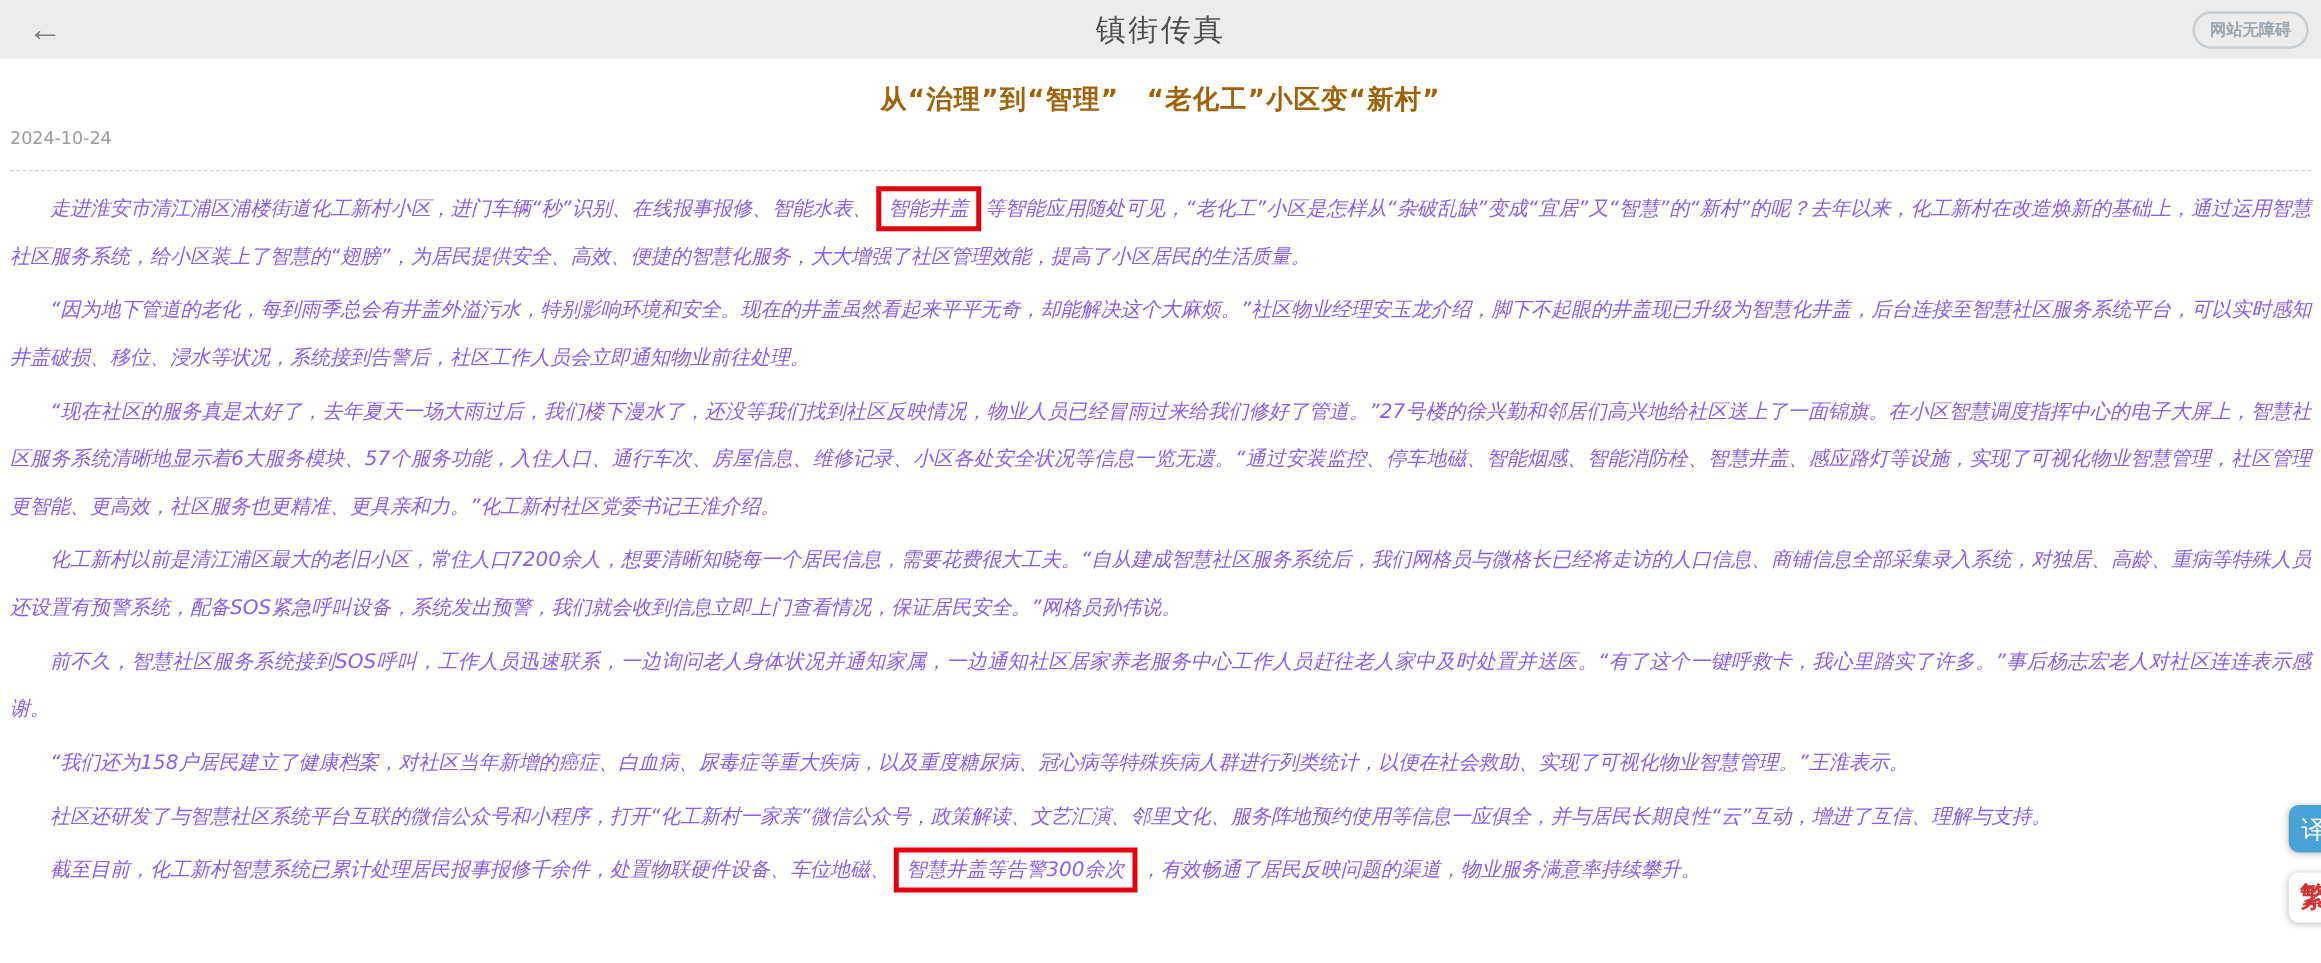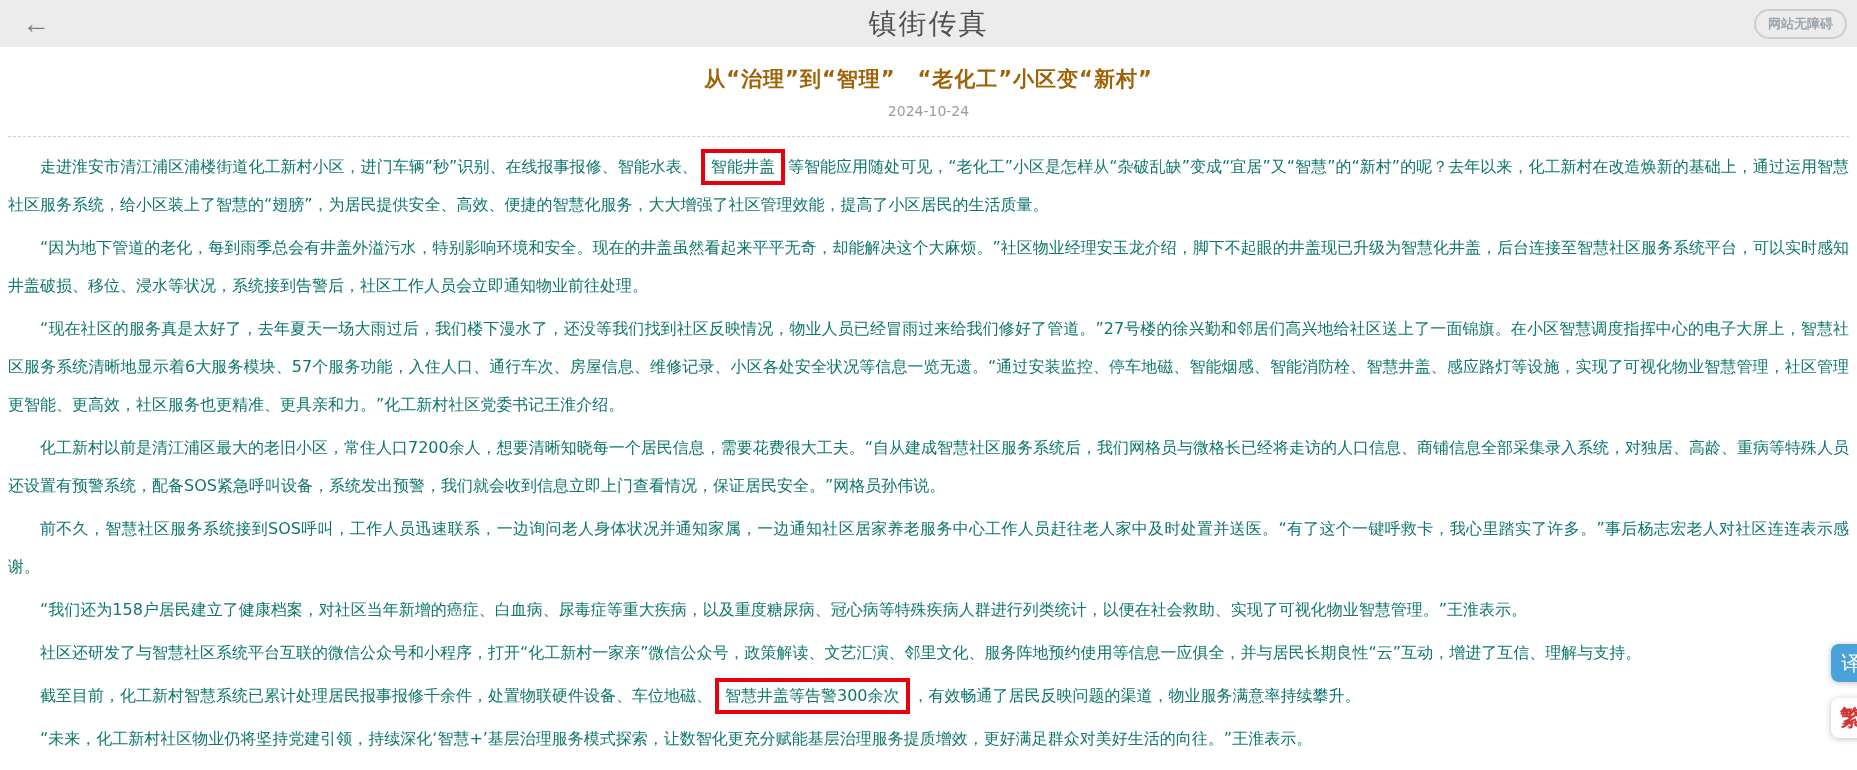--- a/index.html
+++ b/index.html
@@ -12,39 +12,39 @@
   
   .topbar {
     position:relative; height:47px; background:#ececec;
     display:flex; align-items:center; justify-content:center;
   }
   .back-btn {
     position:absolute; left:16px; top:50%; transform:translateY(-50%);
     color:#7f7f7f; font-size:28px; line-height:1; cursor:pointer;
     background:none; border:none; padding:0 6px;
   }
-  .topbar-title { font-size:28px; color:#4f4f4f; letter-spacing:2px; }
+  .topbar-title { font-size:24px; color:#4f4f4f; letter-spacing:2px; }
   .a11y-pill {
     position:absolute; right:10px; top:50%; transform:translateY(-50%);
     border:2px solid #c7ced4; border-radius:999px; background:transparent;
     color:#9aa5ad; font-size:13px; padding:4px 12px; cursor:pointer; white-space:nowrap;font-weight:bold;
   }
   
   .article { padding:0 8px; }
   .article-title {
     margin:17px 0 0; text-align:center;
     color:#a16207; font-size:21px; font-weight:bold; line-height:30px; letter-spacing:1px;
   }
-  .article-date { margin-top:9px; text-align:center; color:#9b9b9b; font-size:14px; }
+  .article-date { margin-top:9px; text-align:left; color:#9b9b9b; font-size:14px; }
   .article-body {
     margin-top:17px; border-top:1px dashed #cfcfcf; padding-top:11px;
   }
   .article-body p {
     margin:0 0 5px; text-indent:2em; text-align:justify;
-    font-size:16px; line-height:38px; color:#0f766e;
+    font-size:16px; line-height:38px; color:#8b5cf6;font-style:italic;
   }
   .hl {
     border:4px solid #e8000d; padding:4px 6px 5px; margin:0 3px; white-space:nowrap;
   }
   
   .float-btn {
     position:absolute; right:-14px; width:40px; height:38px;
     border:none; border-radius:8px; cursor:pointer;
     display:flex; align-items:center; justify-content:center;
     box-shadow:0 1px 6px rgba(0,0,0,.25);
@@ -66,18 +66,17 @@
   <div class="article-date">2024-10-24</div>
   <div class="article-body">
       <p><span>走进淮安市清江浦区浦楼街道化工新村小区，进门车辆“秒”识别、在线报事报修、智能水表、</span><span class="hl">智能井盖</span><span>等智能应用随处可见，“老化工”小区是怎样从“杂破乱缺”变成“宜居”又“智慧”的“新村”的呢？去年以来，化工新村在改造焕新的基础上，通过运用智慧社区服务系统，给小区装上了智慧的“翅膀”，为居民提供安全、高效、便捷的智慧化服务，大大增强了社区管理效能，提高了小区居民的生活质量。</span></p>
       <p><span>“因为地下管道的老化，每到雨季总会有井盖外溢污水，特别影响环境和安全。现在的井盖虽然看起来平平无奇，却能解决这个大麻烦。”社区物业经理安玉龙介绍，脚下不起眼的井盖现已升级为智慧化井盖，后台连接至智慧社区服务系统平台，可以实时感知井盖破损、移位、浸水等状况，系统接到告警后，社区工作人员会立即通知物业前往处理。</span></p>
       <p><span>“现在社区的服务真是太好了，去年夏天一场大雨过后，我们楼下漫水了，还没等我们找到社区反映情况，物业人员已经冒雨过来给我们修好了管道。”27号楼的徐兴勤和邻居们高兴地给社区送上了一面锦旗。在小区智慧调度指挥中心的电子大屏上，智慧社区服务系统清晰地显示着6大服务模块、57个服务功能，入住人口、通行车次、房屋信息、维修记录、小区各处安全状况等信息一览无遗。“通过安装监控、停车地磁、智能烟感、智能消防栓、智慧井盖、感应路灯等设施，实现了可视化物业智慧管理，社区管理更智能、更高效，社区服务也更精准、更具亲和力。”化工新村社区党委书记王淮介绍。</span></p>
       <p><span>化工新村以前是清江浦区最大的老旧小区，常住人口7200余人，想要清晰知晓每一个居民信息，需要花费很大工夫。“自从建成智慧社区服务系统后，我们网格员与微格长已经将走访的人口信息、商铺信息全部采集录入系统，对独居、高龄、重病等特殊人员还设置有预警系统，配备SOS紧急呼叫设备，系统发出预警，我们就会收到信息立即上门查看情况，保证居民安全。”网格员孙伟说。</span></p>
       <p><span>前不久，智慧社区服务系统接到SOS呼叫，工作人员迅速联系，一边询问老人身体状况并通知家属，一边通知社区居家养老服务中心工作人员赶往老人家中及时处置并送医。“有了这个一键呼救卡，我心里踏实了许多。”事后杨志宏老人对社区连连表示感谢。</span></p>
       <p><span>“我们还为158户居民建立了健康档案，对社区当年新增的癌症、白血病、尿毒症等重大疾病，以及重度糖尿病、冠心病等特殊疾病人群进行列类统计，以便在社会救助、实现了可视化物业智慧管理。”王淮表示。</span></p>
       <p><span>社区还研发了与智慧社区系统平台互联的微信公众号和小程序，打开“化工新村一家亲”微信公众号，政策解读、文艺汇演、邻里文化、服务阵地预约使用等信息一应俱全，并与居民长期良性“云”互动，增进了互信、理解与支持。</span></p>
       <p><span>截至目前，化工新村智慧系统已累计处理居民报事报修千余件，处置物联硬件设备、车位地磁、</span><span class="hl">智慧井盖等告警300余次</span><span>，有效畅通了居民反映问题的渠道，物业服务满意率持续攀升。</span></p>
-      <p><span>“未来，化工新村社区物业仍将坚持党建引领，持续深化‘智慧+’基层治理服务模式探索，让数智化更充分赋能基层治理服务提质增效，更好满足群众对美好生活的向往。”王淮表示。</span></p>
     </div>
 </main>
 
 <button class="float-btn float-translate">译</button>
 <button class="float-btn float-trad">繁</button>
 
 </body></html>

